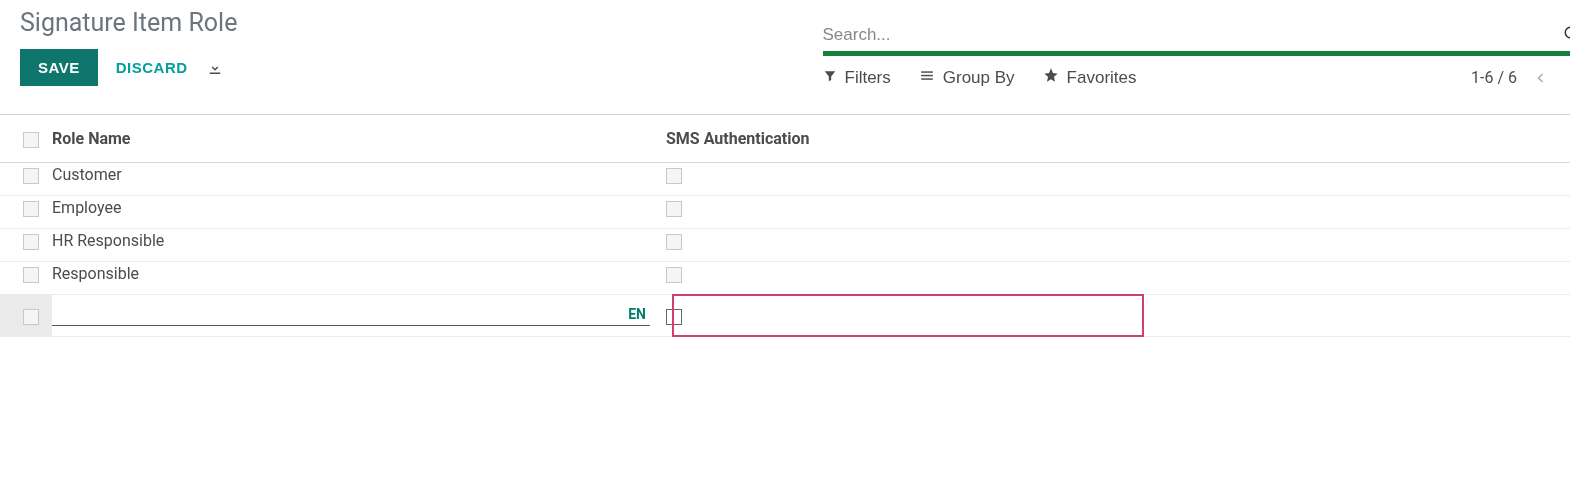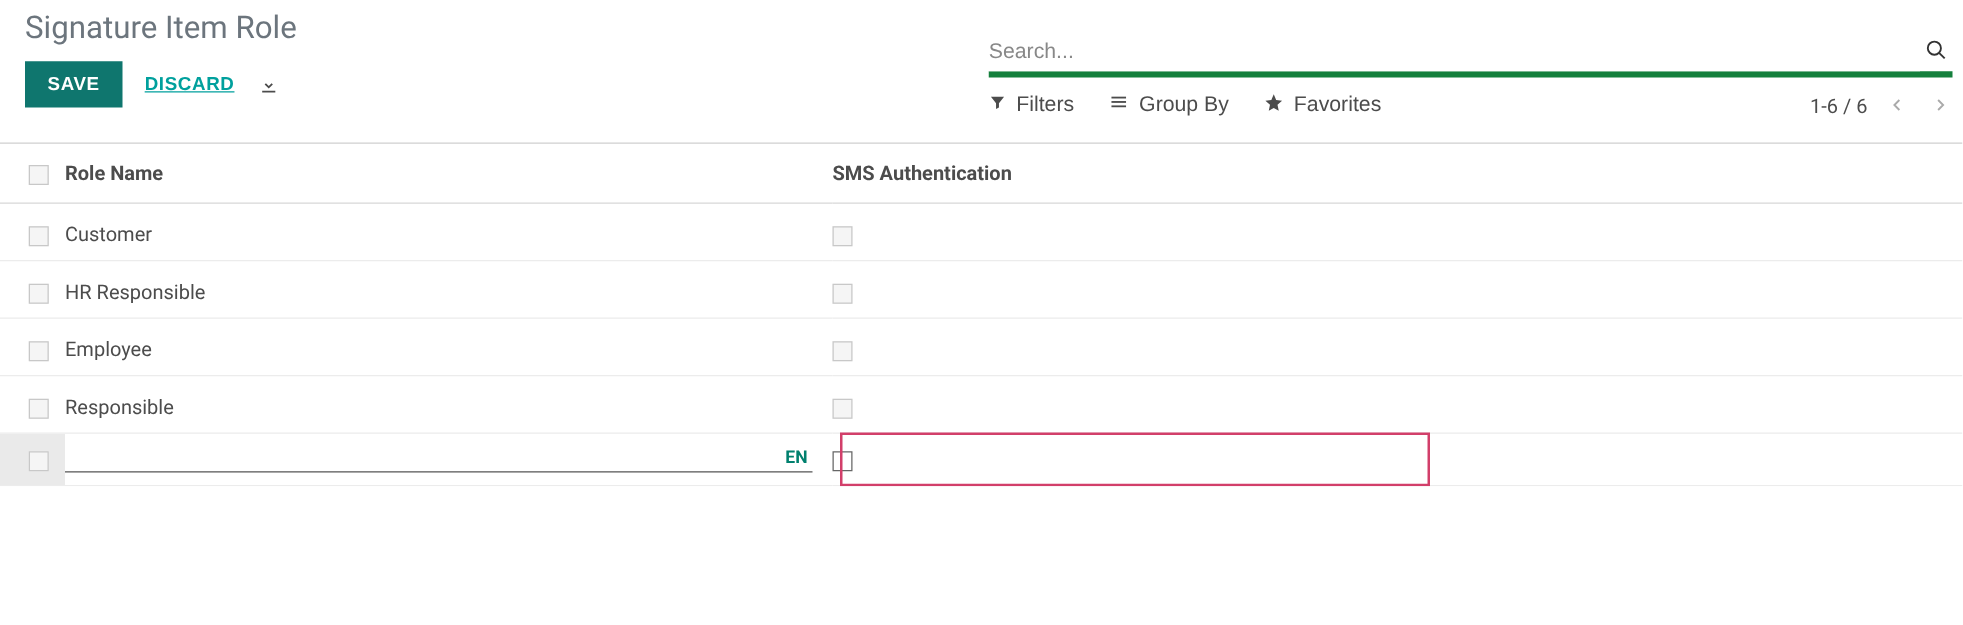--- a/index.html
+++ b/index.html
@@ -1,47 +1,47 @@
 <!DOCTYPE html>
 <html><head>
 <meta charset="utf-8">
 <style>
 * { box-sizing: border-box; margin: 0; padding: 0; }
 body { font-family: -apple-system, BlinkMacSystemFont, "Segoe UI", Roboto, Helvetica, Arial, sans-serif; background: #fff; color: #4c4c4c; width: 1570px; }
 
-.header-row { display: flex; align-items: flex-end; padding: 8px 8px 0 20px; }
+.header-row { display: flex; align-items: center; padding: 8px 25px 0 20px; gap: 40px; }
 .header-left { flex: 0 0 50%; }
 .header-right { flex: 0 0 50%; display: flex; flex-direction: column; }
 
 .breadcrumb-title { font-size: 25px; color: #6c757d; font-weight: 400; margin-bottom: 12px; }
 
 .toolbar-left { display: flex; align-items: center; gap: 18px; margin-bottom: 10px; }
 .btn-save { background: #0f766e; color: #fff; border: none; padding: 10px 18px; font-size: 15px; font-weight: 700; cursor: pointer; letter-spacing: 0.5px; }
-.btn-discard { background: transparent; color: #00A09D; border: none; font-size: 15px; font-weight: 700; cursor: pointer; letter-spacing: 0.5px; text-decoration: underline; }
+.btn-discard { background: transparent; color: #00A09D; border: none; font-size: 15px; font-weight: 700; cursor: pointer; letter-spacing: 0.5px; }
 .export-icon { color: #4c4c4c; cursor: pointer; display: inline-flex; }
 
 .search-wrap { display: flex; align-items: center; border-bottom: 5px solid #15803d; margin-bottom: 10px; margin-top: 6px; }
 .search-input { flex: 1; border: none; outline: none; font-size: 17px; padding: 4px 0 6px 0; color: #666; }
 .search-input::placeholder { color: #888; }
 .search-icon { color: #4c4c4c; cursor: pointer; padding: 0 4px; }
 
 .toolbar-right { display: flex; align-items: center; justify-content: space-between; }
 .filter-group { display: flex; align-items: center; gap: 28px; }
 .filter-btn { background: transparent; border: none; display: inline-flex; align-items: center; gap: 8px; font-size: 17px; color: #4c4c4c; cursor: pointer; }
 .filter-btn svg { flex-shrink: 0; }
 
 .pager-group { display: flex; align-items: center; gap: 14px; }
 .pager-text { font-size: 16px; color: #4c4c4c; }
 .pager-btn { background: transparent; border: none; color: #aaa; cursor: pointer; padding: 4px; display: inline-flex; }
 
 .table-wrap { margin-top: 18px; border-top: 1px solid #d0d0d0; }
 .tbl { width: 100%; border-collapse: collapse; }
 .tbl th { text-align: left; font-size: 16px; font-weight: 700; color: #4c4c4c; padding: 14px 10px 14px 0; border-bottom: 1px solid #d7d7d7; }
 .tbl th.cb-col, .tbl td.cb-col { width: 52px; text-align: center; padding-left: 18px; padding-right: 8px; }
-.tbl td { padding: 15px 10px 11px 0; border-bottom: 1px solid #ececec; font-size: 16px; color: #4c4c4c; }
+.tbl td { padding: 2px 10px 11px 0; border-bottom: 1px solid #ececec; font-size: 16px; color: #4c4c4c; }
 .tbl tr.data-row td { background: #fff; }
 
 .chk { width: 16px; height: 16px; border: 1px solid #c8c8c8; background: #f5f5f5; display: inline-block; vertical-align: middle; cursor: pointer; }
 .chk.dark { border: 1px solid #666; background: #fff; }
 
 .edit-row-outer { position: relative; }
 .edit-row-border { position: absolute; left: 6px; right: 426px; top: -1px; bottom: -1px; border: 2px solid #d23f6a; pointer-events: none; }
 .tbl tr.edit-row td { padding-top: 10px; padding-bottom: 10px; }
 .tbl tr.edit-row td.cb-col { background: #eaeaea; }
 
@@ -128,26 +128,26 @@
       </tr>
     </thead>
     <tbody>
       <tr class="data-row">
         <td class="cb-col"><span class="chk"></span></td>
         <td>Customer</td>
         <td><span class="chk"></span></td>
       </tr>
       <tr class="data-row">
         <td class="cb-col"><span class="chk"></span></td>
-        <td>HR Responsible</td>
+        <td>Employee</td>
         <td><span class="chk"></span></td>
       </tr>
       <tr class="data-row">
         <td class="cb-col"><span class="chk"></span></td>
-        <td>Employee</td>
+        <td>HR Responsible</td>
         <td><span class="chk"></span></td>
       </tr>
       <tr class="data-row">
         <td class="cb-col"><span class="chk"></span></td>
         <td>Responsible</td>
         <td><span class="chk"></span></td>
       </tr>
       <tr class="edit-row edit-row-outer">
         <td class="cb-col"><span class="chk"></span></td>
         <td style="position:relative;">

